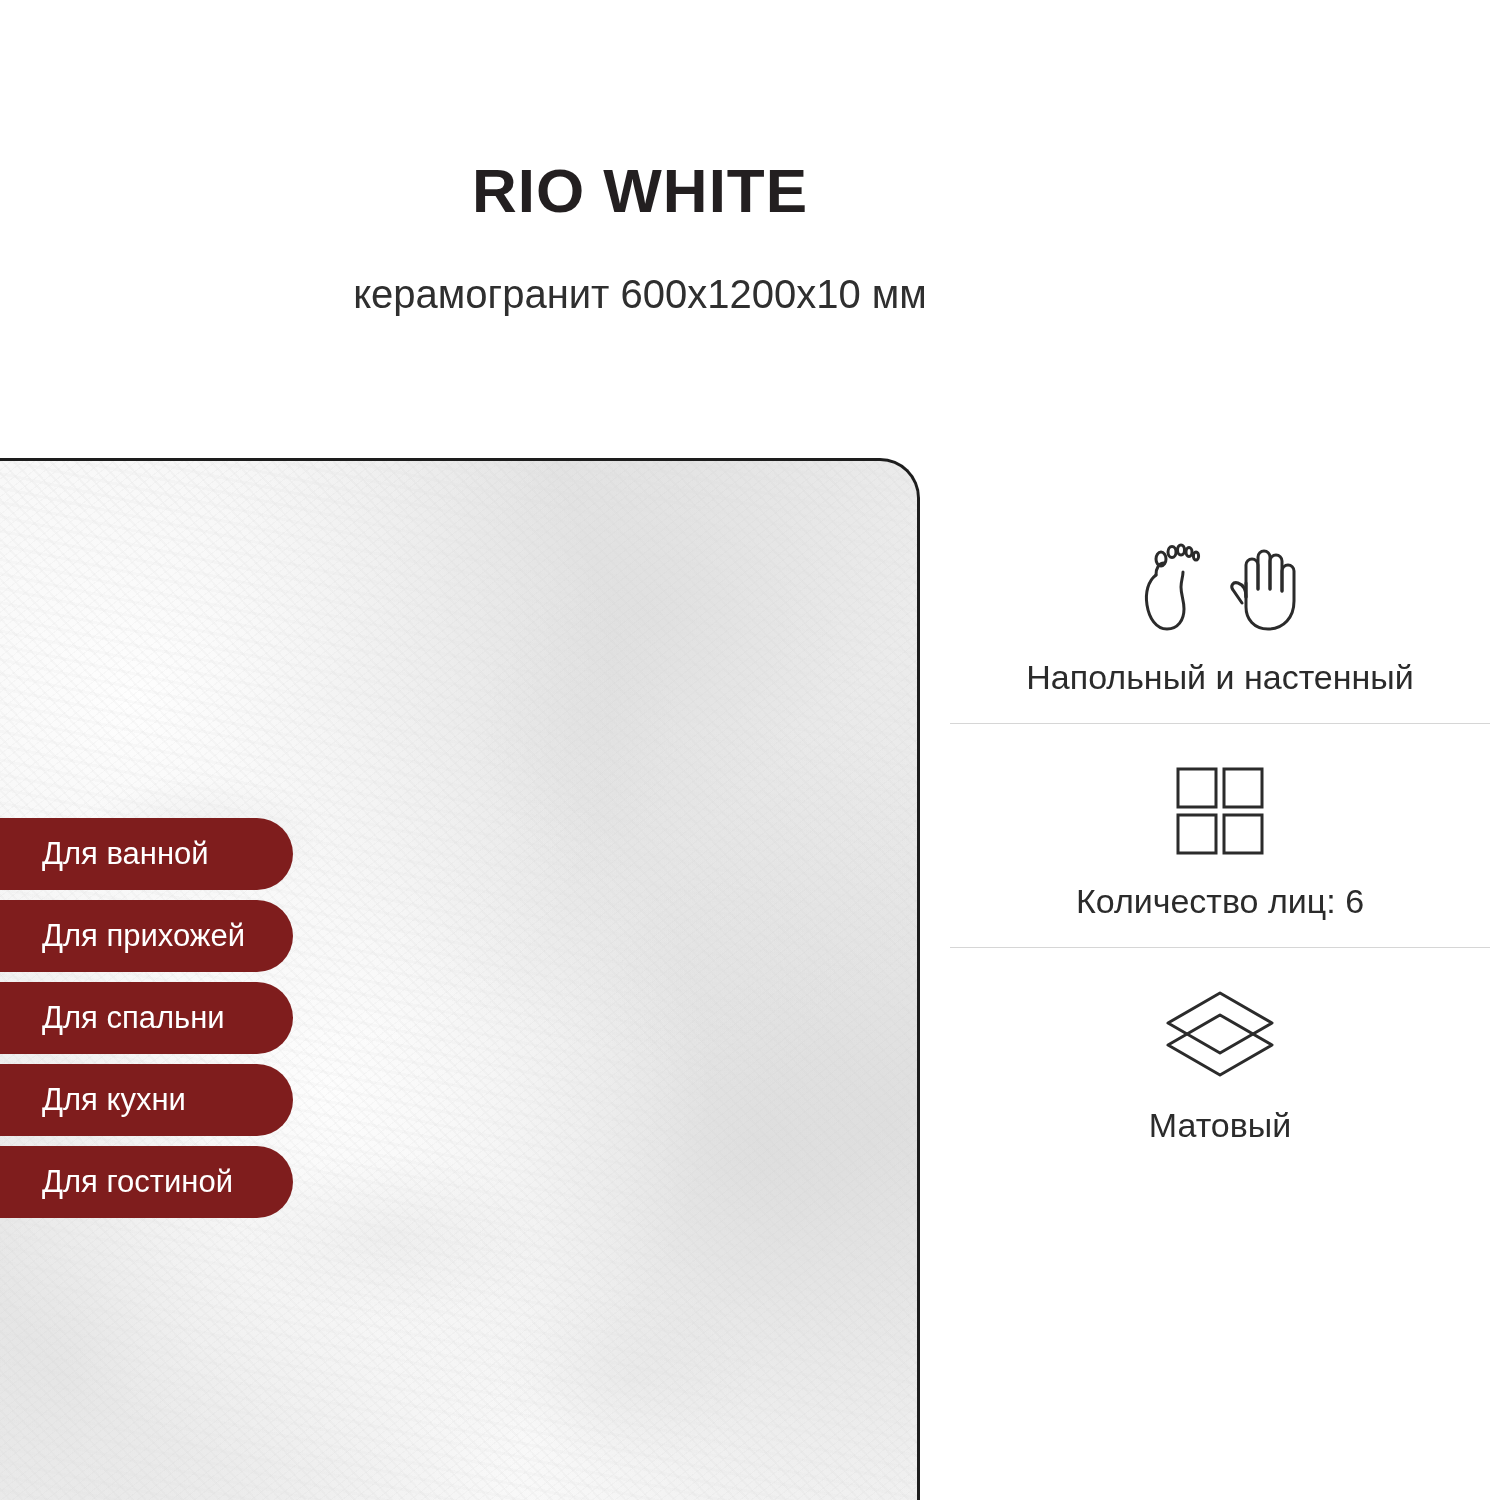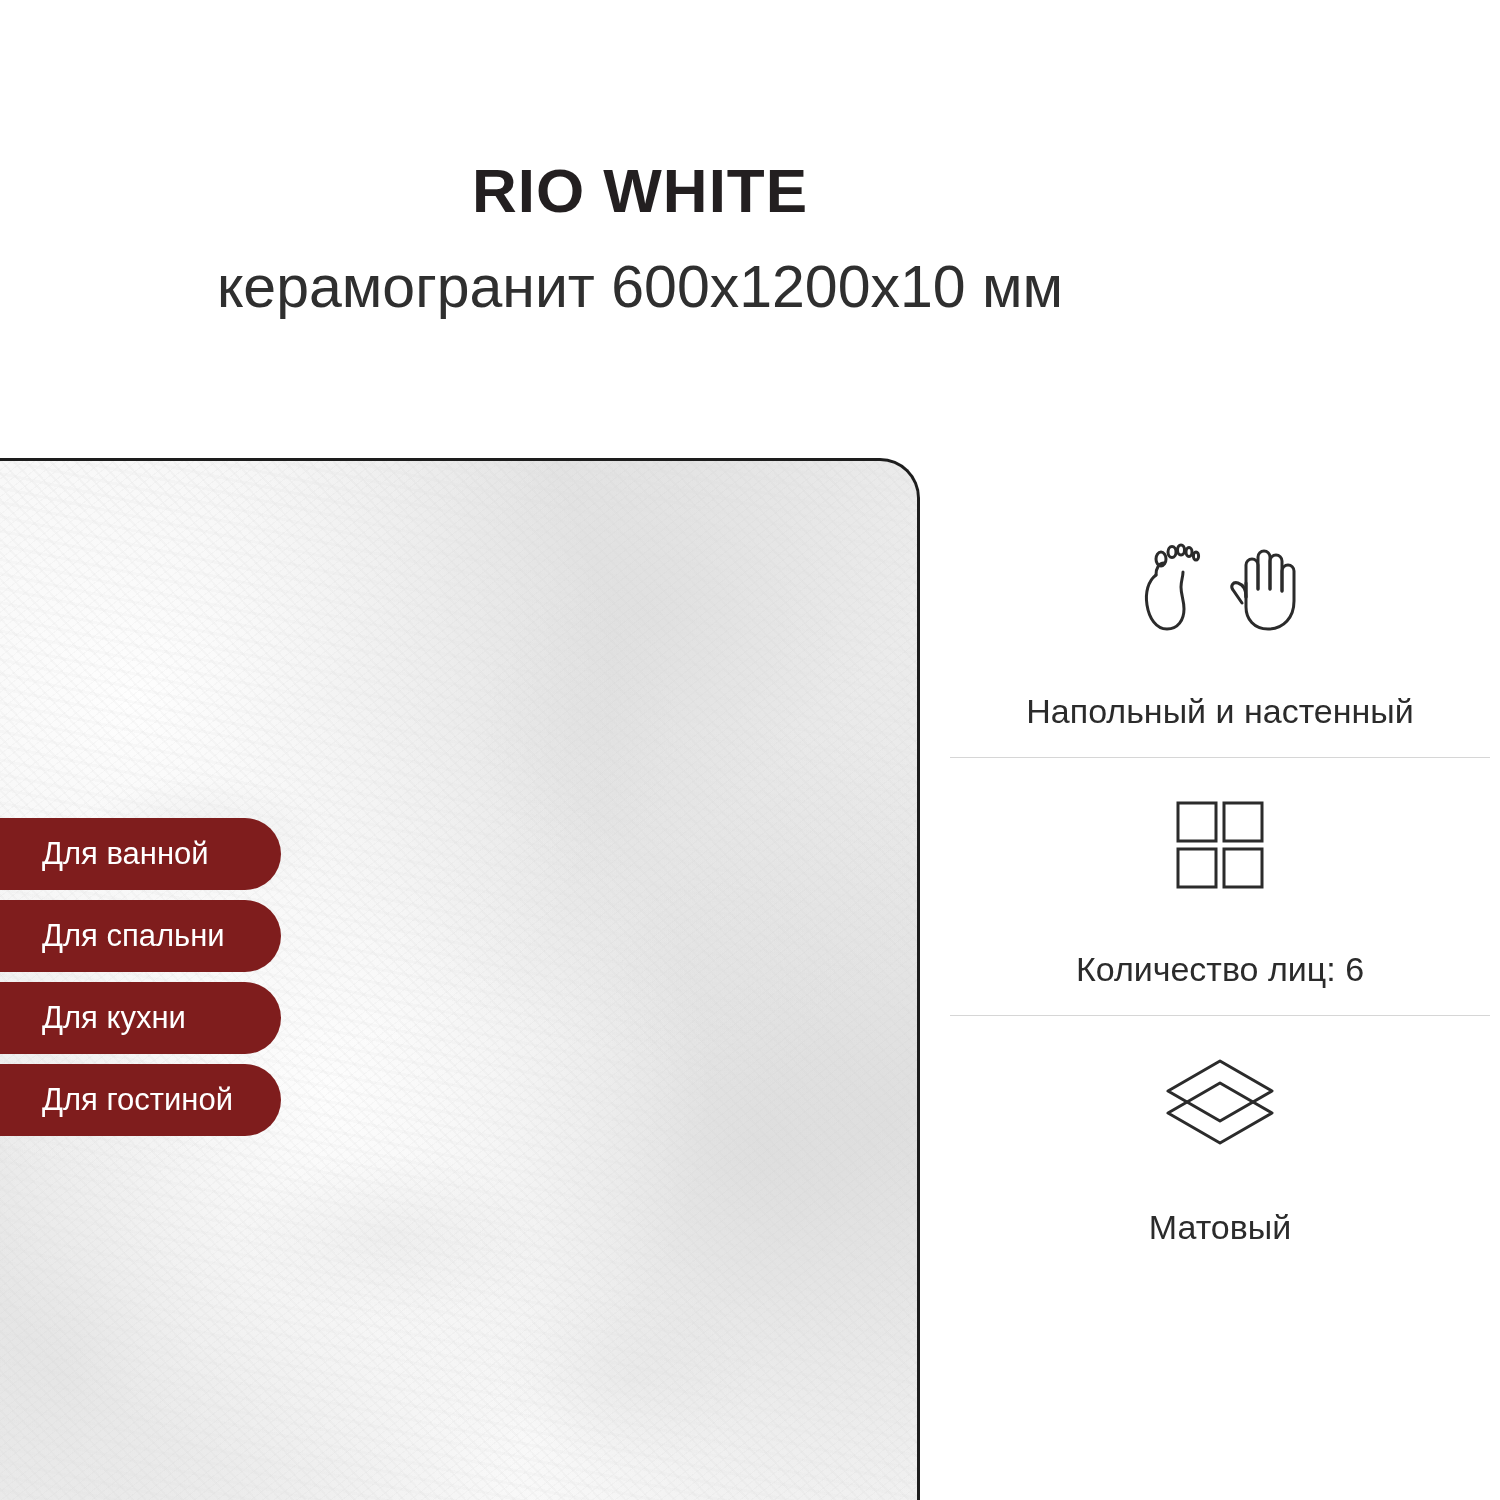--- a/index.html
+++ b/index.html
@@ -31,22 +31,22 @@
   }
   .title {
     font-size: 62px;
     font-weight: bold;
     letter-spacing: 1px;
     color: #231f20;
     line-height: 1;
     margin: 0;
   }
   .subtitle {
-    margin-top: 36px;
-    font-size: 59px;
+    margin-top: 52px;
+    font-size: 40px;
     font-weight: 400;
     color: #2f2f2f;
     line-height: 1;
   }
 
   
   .tile-photo {
     position: absolute;
     left: -40px;
     top: 458px;
@@ -122,21 +122,20 @@
     width: 540px;
     display: flex;
     flex-direction: column;
   }
   .feature {
     display: flex;
     flex-direction: column;
     align-items: center;
     padding: 34px 0 26px;
     border-bottom: 1px solid #d6d6d6;
-    gap: 34px;
   }
   .feature:last-child {
     border-bottom: none;
   }
   .feature .icon {
     height: 106px;
     display: flex;
     align-items: center;
     justify-content: center;
     gap: 18px;
@@ -157,20 +156,21 @@
   <div class="subtitle">керамогранит 600х1200х10 мм</div>
 </div>
 
 <div class="tile-photo">
   <div class="blotches"></div>
   <div class="grain"></div>
 </div>
 
 <div class="tags">
   <div class="tag">Для ванной</div>
+  <div class="tag">Для прихожей</div>
   <div class="tag">Для спальни</div>
   <div class="tag">Для кухни</div>
   <div class="tag">Для гостиной</div>
 </div>
 
 <div class="features">
 
   <div class="feature">
     <div class="icon">
       <svg width="70" height="100" viewBox="0 0 70 100" fill="none" stroke="#2b2b2b" stroke-width="3">

